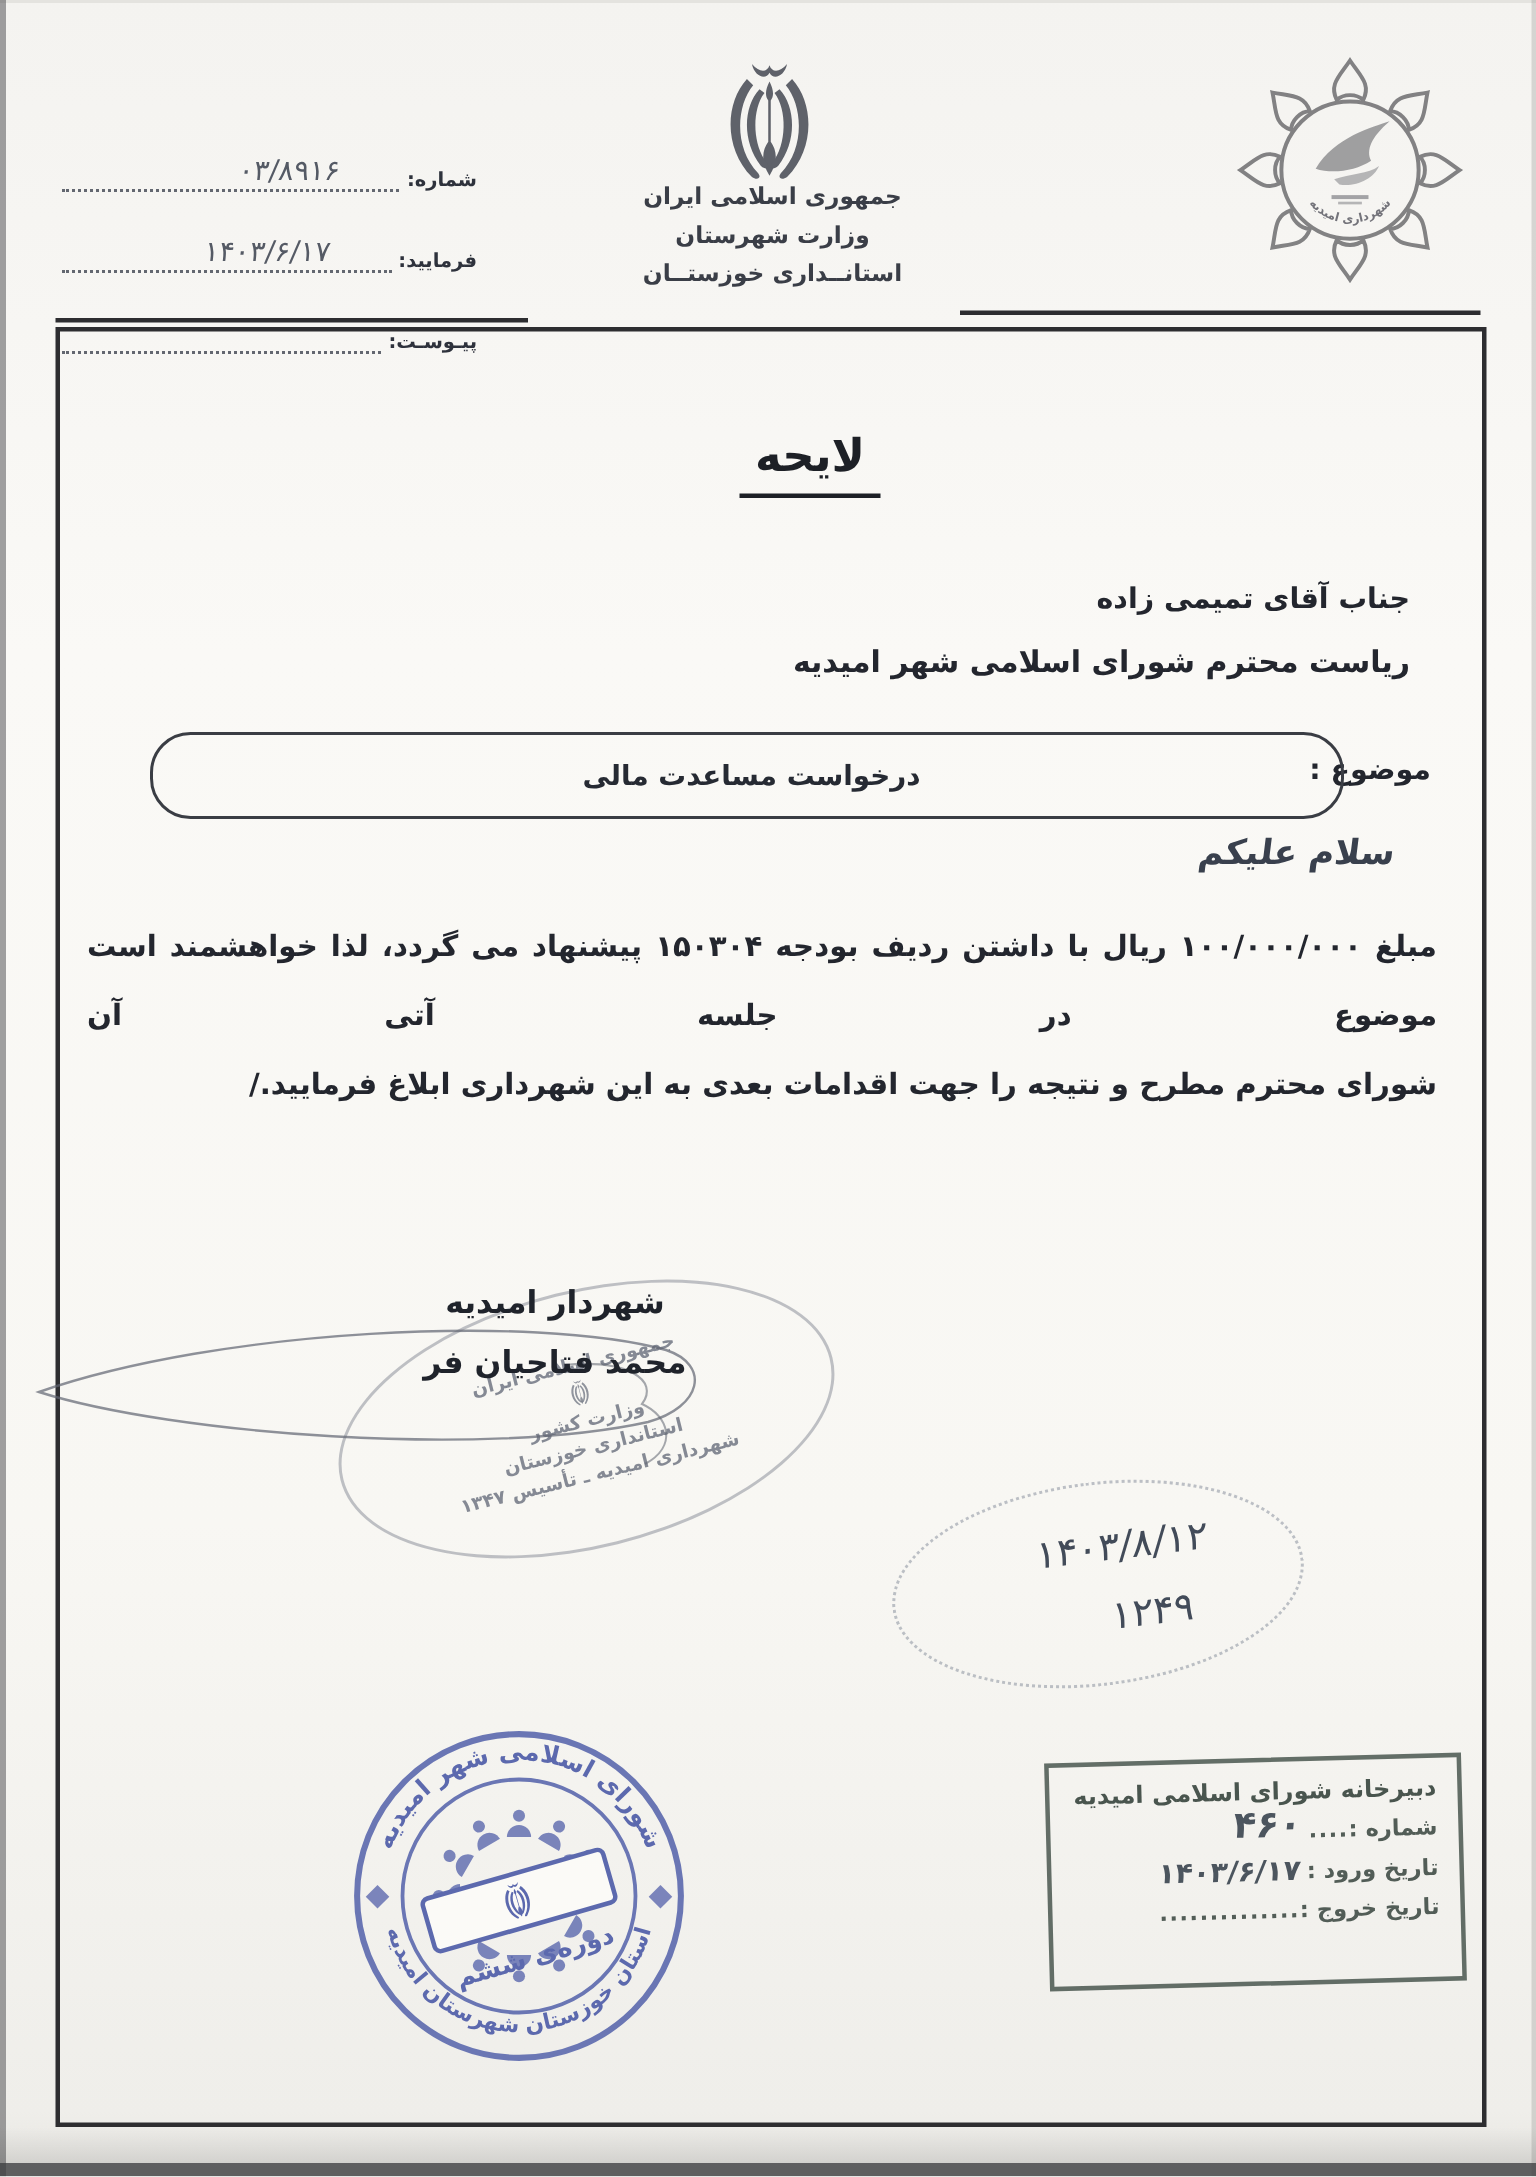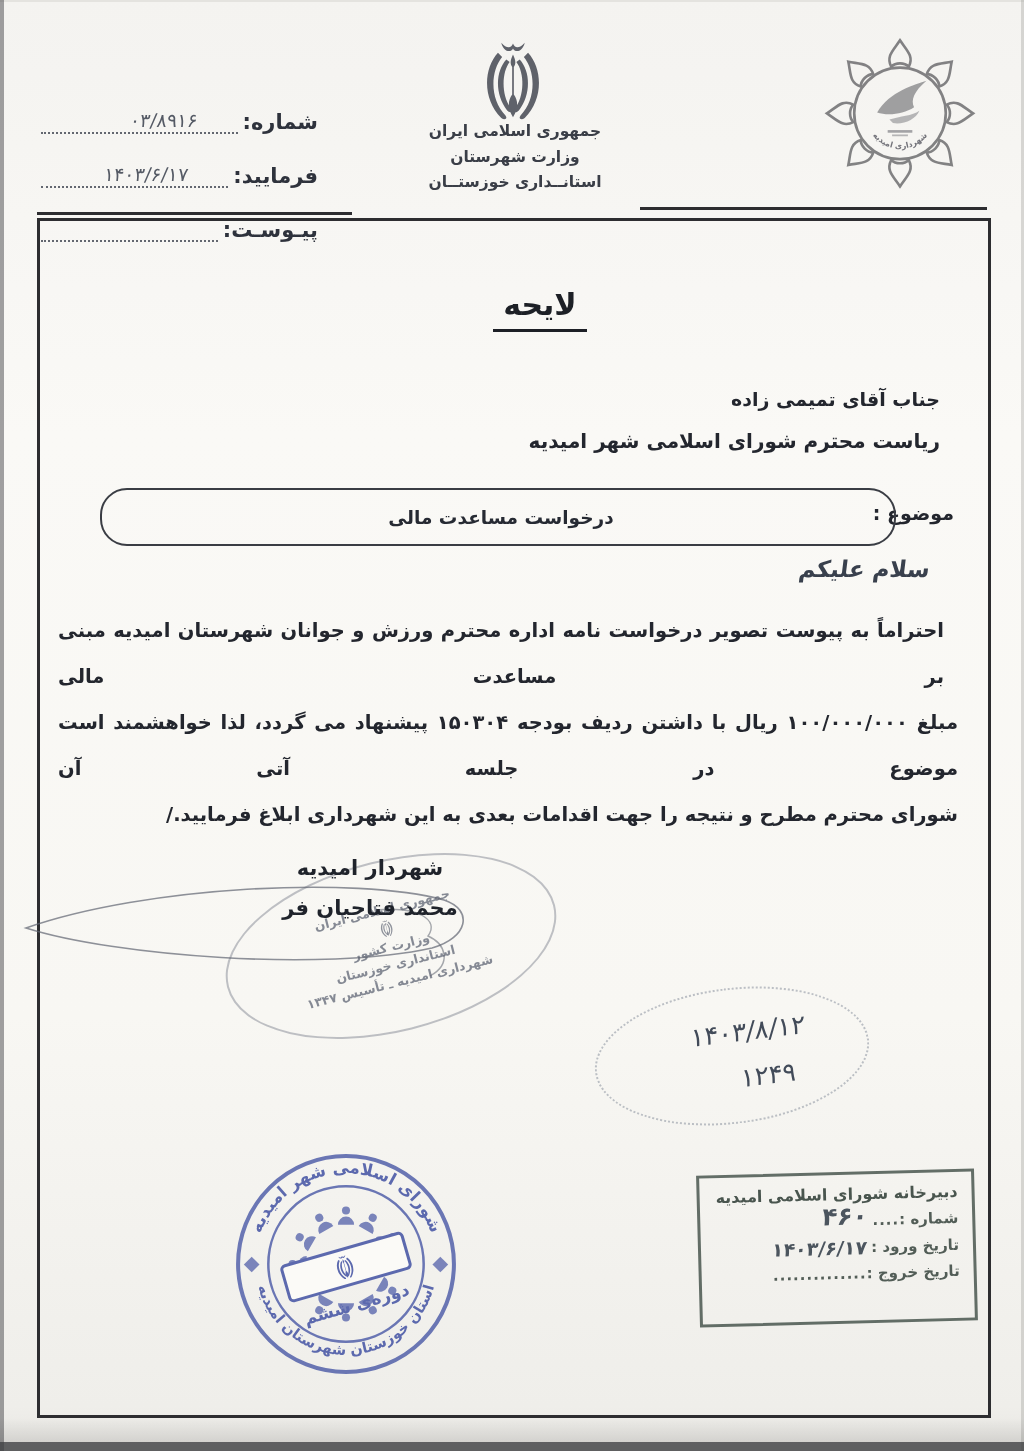--- a/index.html
+++ b/index.html
@@ -9,21 +9,21 @@
   .edge-left{position:absolute;left:0;top:0;width:4px;height:100%;background:#45464a;opacity:.5;}
   .edge-right{position:absolute;right:0;top:0;width:3px;height:100%;background:#9b9b98;opacity:.35;}
   .edge-top{position:absolute;left:0;top:0;width:100%;height:2px;background:#d9d8d4;opacity:.6;}
   .edge-bottom{position:absolute;left:0;bottom:0;width:100%;height:9px;background:#3c3d40;opacity:.8;}
   .shadow-bottom{position:absolute;left:0;bottom:9px;width:100%;height:24px;
     background:linear-gradient(180deg,rgba(0,0,0,0),rgba(0,0,0,.09));}
 
   
   .meta{position:absolute;right:706px;left:38px;top:52px;width:282px;}
   .meta-row{position:absolute;right:0;width:282px;display:flex;direction:rtl;align-items:flex-end;}
-  .meta-label{font-size:21px;font-weight:700;color:#2e323c;letter-spacing:.3px;white-space:nowrap;}
+  .meta-label{font-size:13px;font-weight:700;color:#2e323c;letter-spacing:.3px;white-space:nowrap;}
   .meta-dots{flex:1;border-bottom:2px dotted #4a4f5a;height:16px;margin:0 5px;position:relative;opacity:.85;}
   .hand{font-family:"DejaVu Sans",sans-serif;color:#39404d;transform:skewX(-7deg);display:inline-block;}
   .meta-value{position:absolute;bottom:1px;right:40px;font-size:19px;letter-spacing:2px;}
 
   
   .letterhead{position:absolute;left:380px;top:0;width:270px;text-align:center;}
   .emblem{position:absolute;left:80px;top:36px;width:106px;height:92px;}
   .lh-line{position:absolute;left:0;width:270px;font-size:15.5px;font-weight:600;color:#3a3e47;letter-spacing:.4px;}
   .lh-country{top:122px;}
   .lh-ministry{top:148px;}
@@ -184,21 +184,20 @@
   </div>
 
   <div class="subject-label">موضوع :</div>
   <div class="subject-box">
     <b>درخواست مساعدت مالی</b>
   </div>
 
   <div class="greeting hand">سلام علیکم</div>
 
   <div class="body-text">
-    <div class="jline b1">احتراماً به پیوست تصویر درخواست نامه اداره محترم ورزش و جوانان شهرستان امیدیه مبنی بر مساعدت مالی</div>
     <div class="jline">مبلغ ۱۰۰/۰۰۰/۰۰۰ ریال با داشتن ردیف بودجه ۱۵۰۳۰۴ پیشنهاد می گردد، لذا خواهشمند است موضوع در جلسه آتی آن</div>
     <div class="b3">شورای محترم مطرح و نتیجه را جهت اقدامات بعدی به این شهرداری ابلاغ فرمایید./</div>
   </div>
 
   <svg class="sig-scribble" viewBox="0 0 478 124">
     <path d="M10,62 C130,20 340,10 428,34 C458,44 452,72 416,82 C308,106 98,90 10,62 Z" fill="none" stroke="rgba(95,100,112,0.7)" stroke-width="1.6"></path>
     <path d="M360,44 C402,40 424,54 412,70 C430,78 436,98 414,110" fill="none" stroke="rgba(95,100,112,0.55)" stroke-width="1.4"></path>
   </svg>
 
   <div class="oval-seal">

